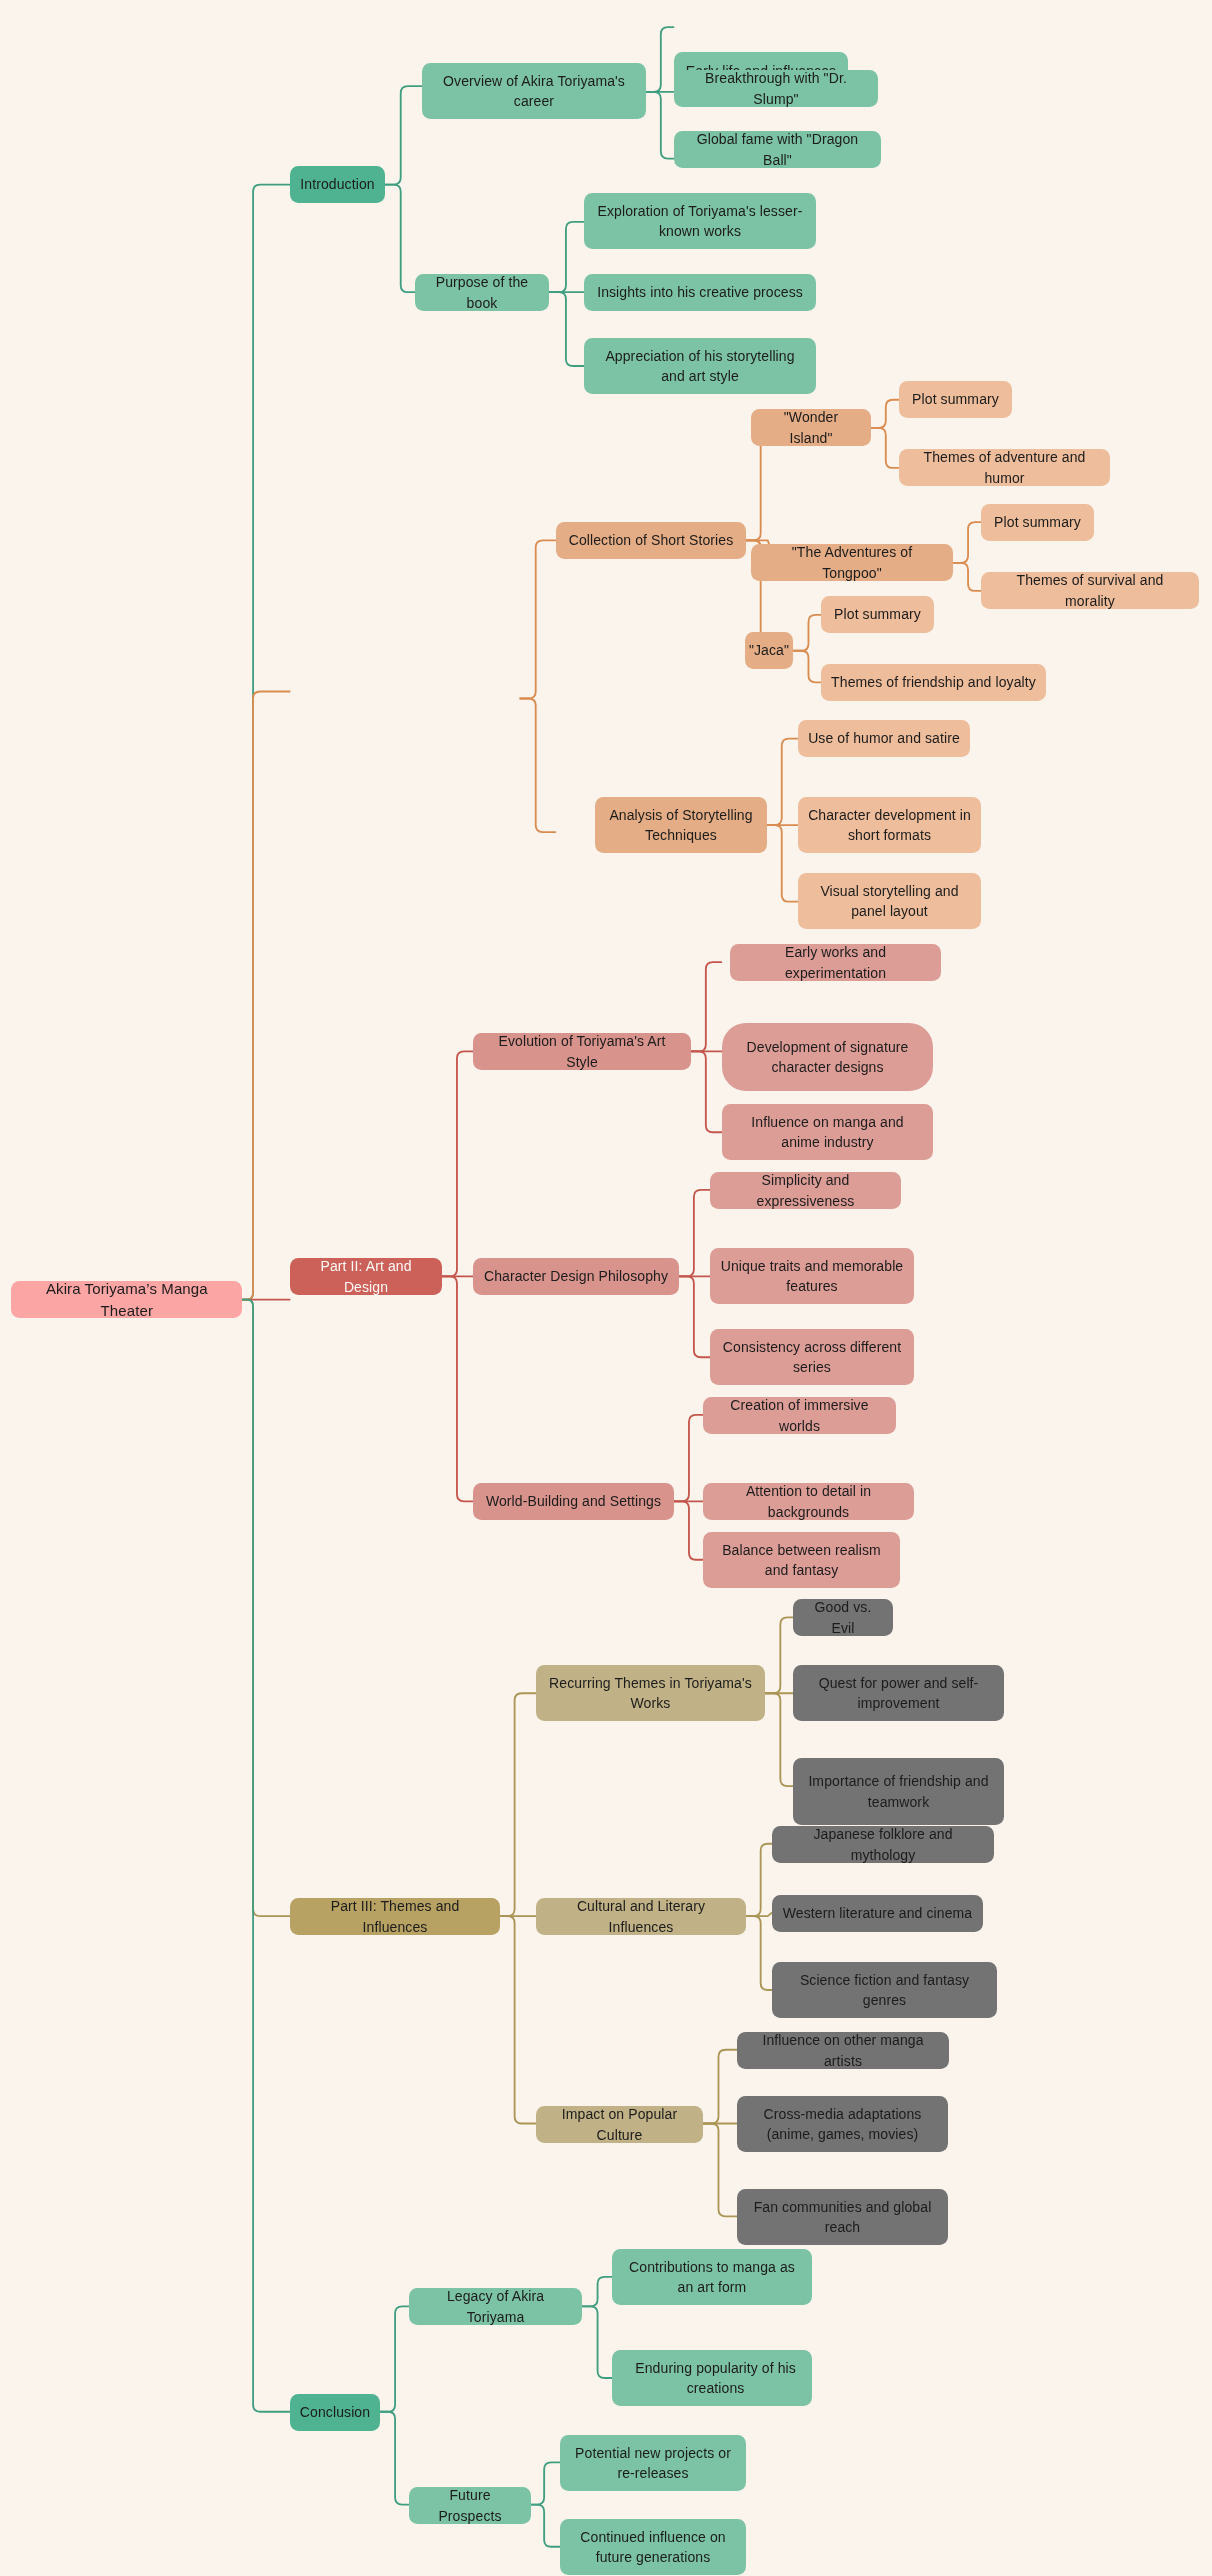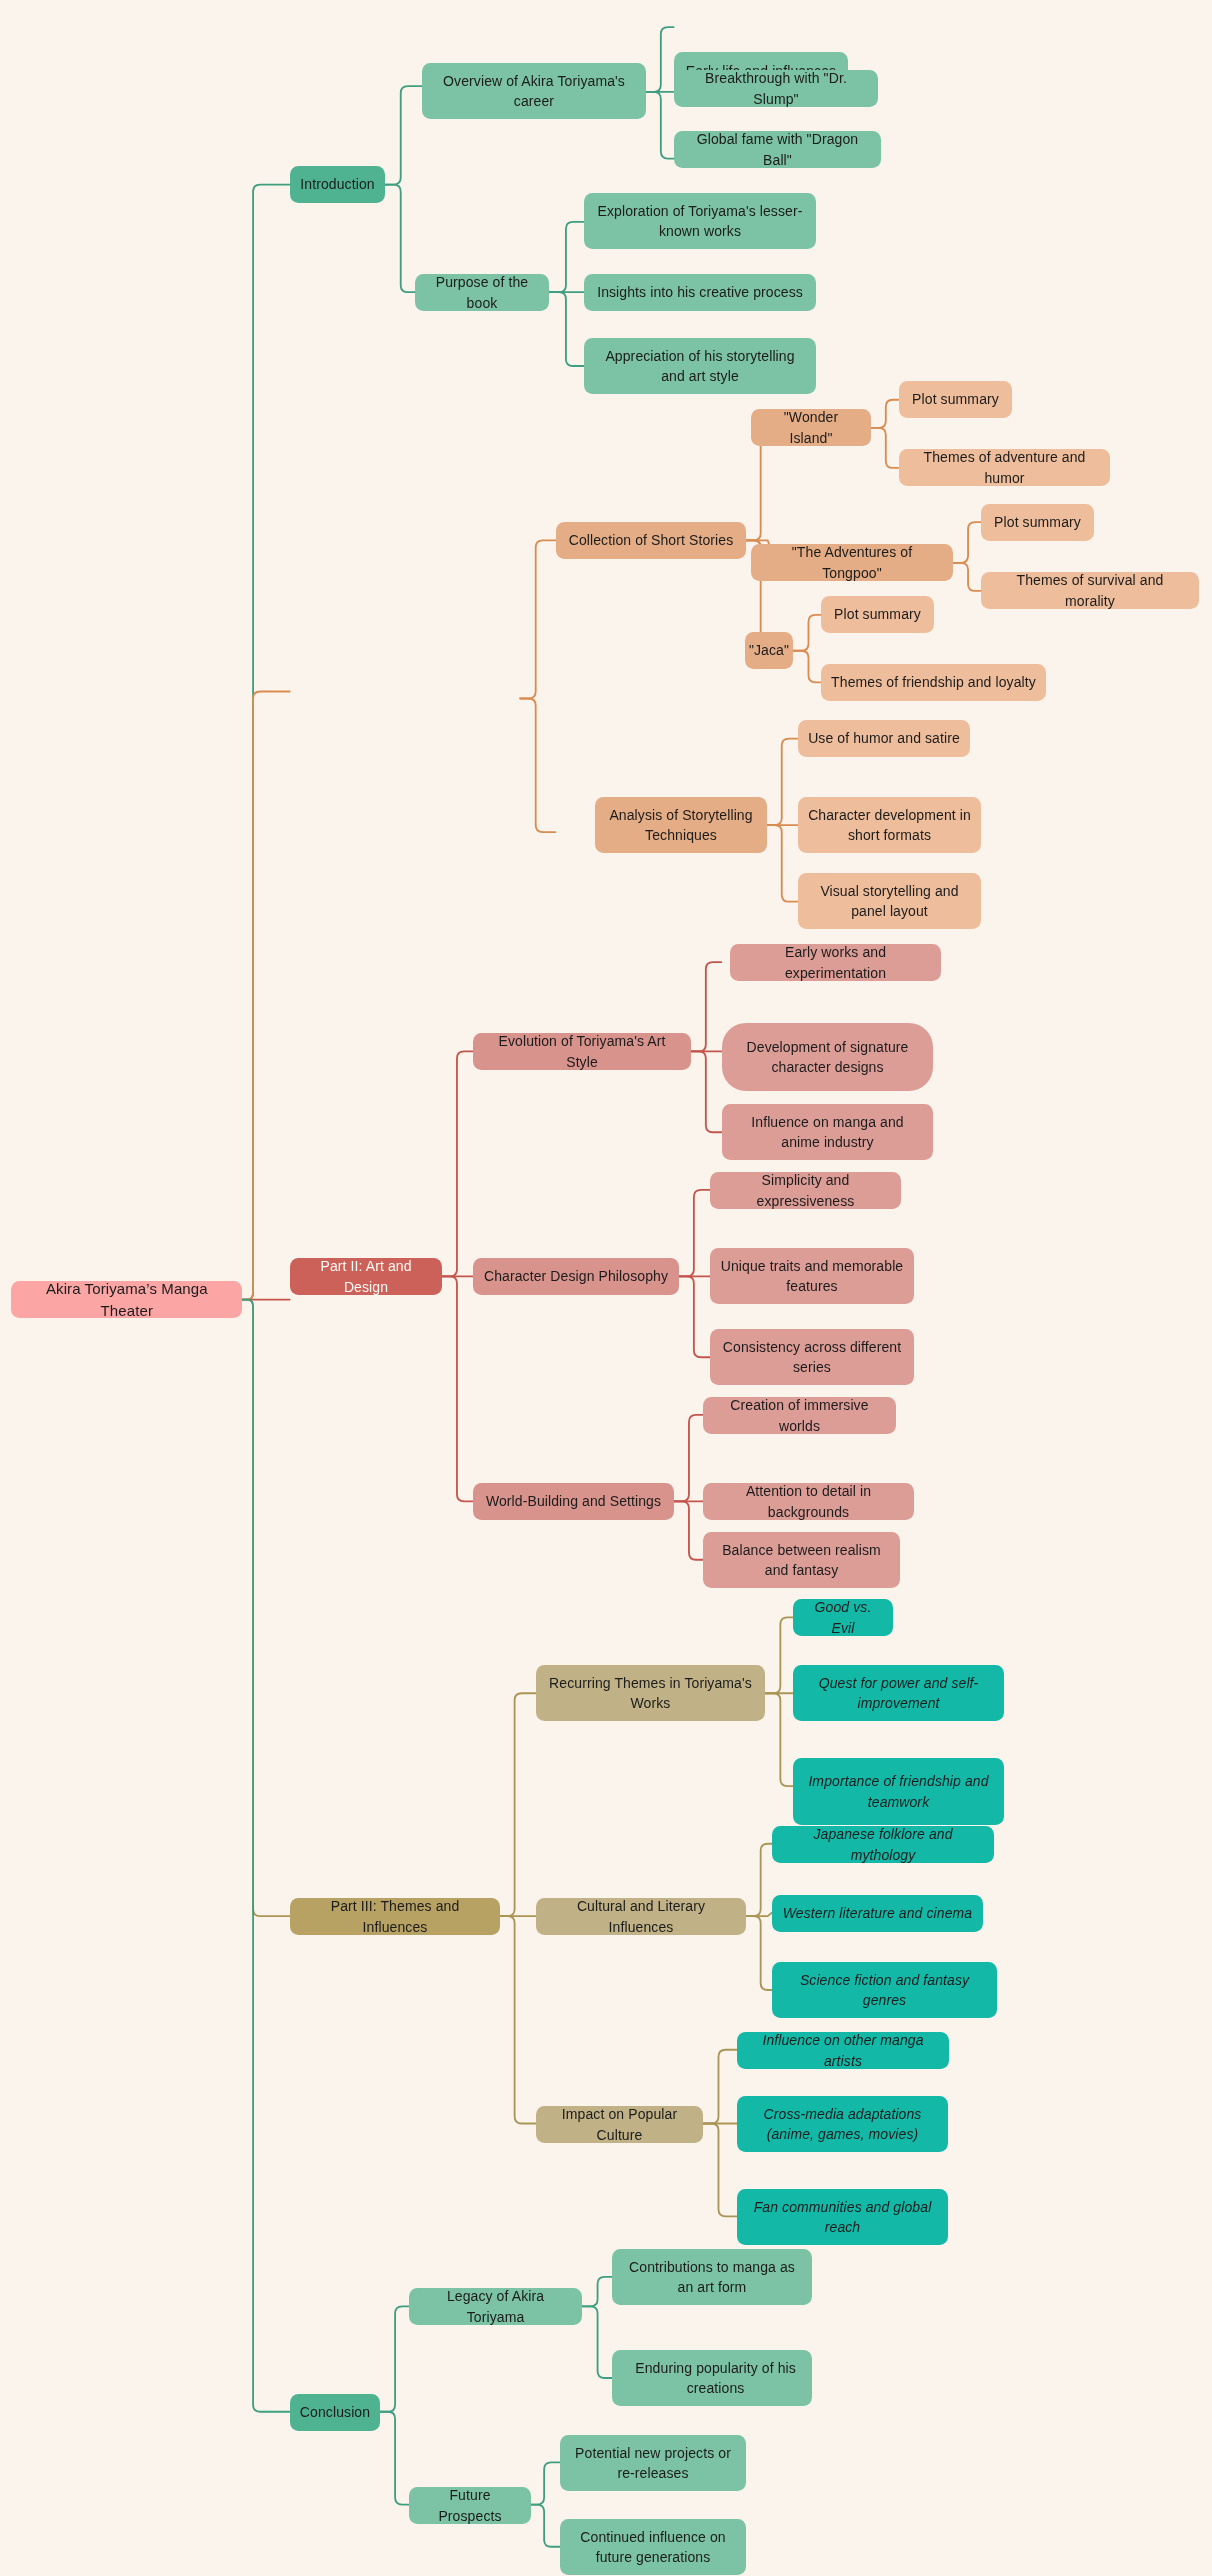--- a/index.html
+++ b/index.html
@@ -41,21 +41,21 @@
   .node.l1-orange { background:#e2955c; }
   .node.l1-red    { background:#cb6159; color:#fdfaf7; }
   .node.l1-khaki  { background:#b7a263; }
   .node.l2-green  { background:#7cc3a5; }
   .node.l2-orange { background:#e5ad85; }
   .node.l2-red    { background:#d9938d; }
   .node.l2-khaki  { background:#c0b286; }
   .node.l3-green  { background:#7cc3a5; }
   .node.l3-orange { background:#eebd9b; }
   .node.l3-red    { background:#dd9d97; }
-  .node.l3-khaki  { background:#14b8a6;font-style:italic; }
+  .node.l3-khaki  { background:#737373; }
 </style>
 </head>
 <body>
 
 <div id="canvas">
 
   <svg id="edges" viewBox="0 0 1724 3663" xmlns="http://www.w3.org/2000/svg" fill="none" stroke-width="2.6" stroke-linecap="round">
 
     <path d="M345 1848 L352 1848 Q360 1848 360 1838 L360 272 Q360 262 370 262 L412 262" stroke="#3f9e80"></path>
     <path d="M345 1848 L352 1848 Q360 1848 360 1838 L360 993 Q360 983 370 983 L412 983" stroke="#d98b50"></path>

